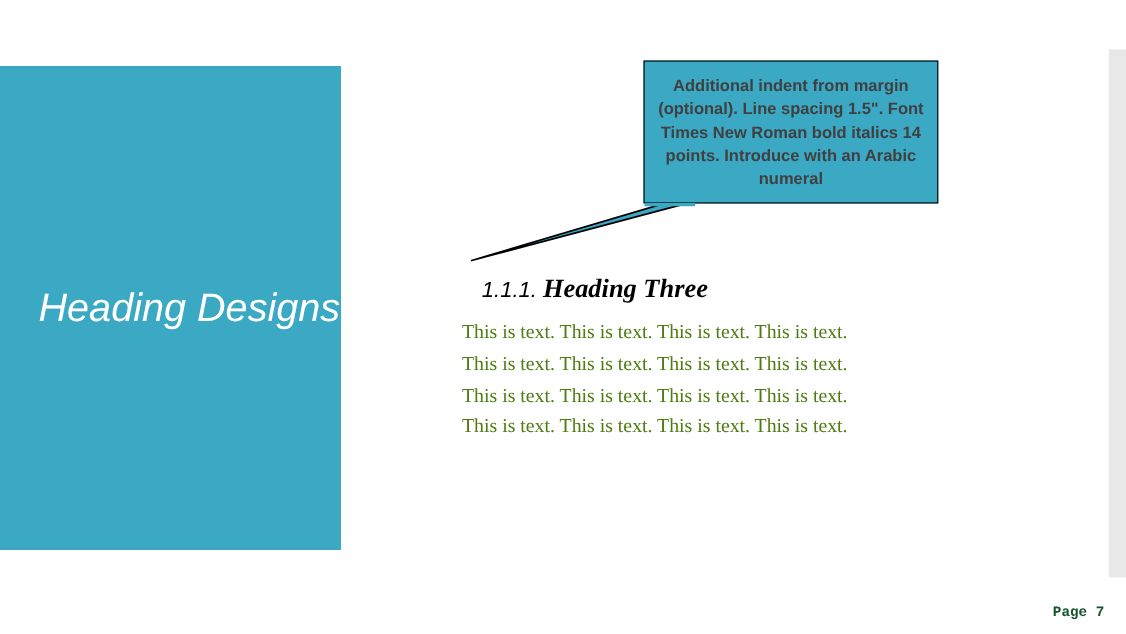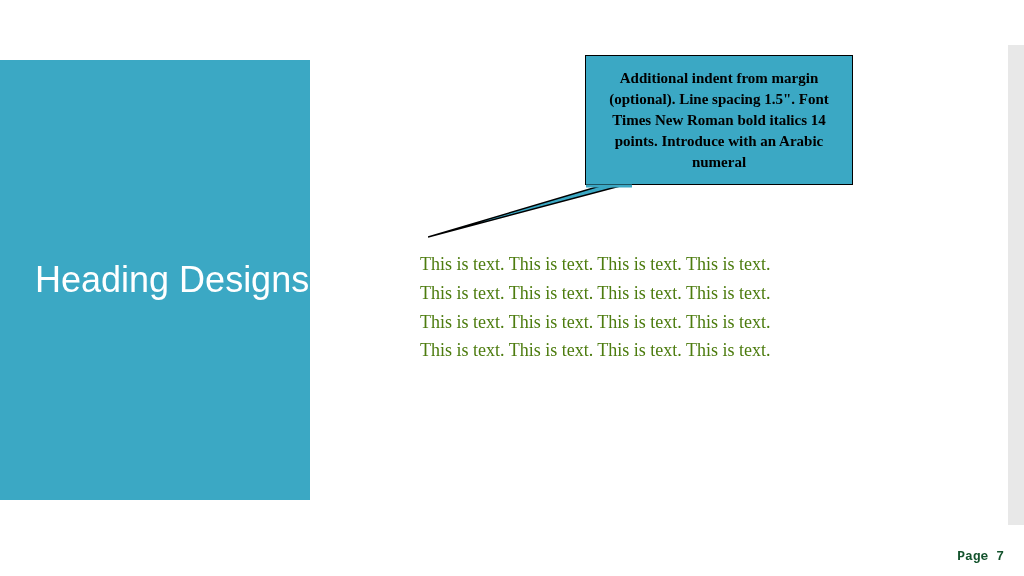--- a/index.html
+++ b/index.html
@@ -25,41 +25,42 @@
       display: flex;
       align-items: center;
       padding-left: 35px;
     }
     .sidebar-title {
       color: #ffffff;
       font-size: 36px;
       font-weight: 300;
       line-height: 1.2;
       font-family: 'Segoe UI', Arial, sans-serif;
+      font-style: italic;
     }
     .callout-box {
       position: absolute;
       left: 585px;
       top: 55px;
       width: 268px;
       height: 130px;
       background: #3ba8c4;
       border: 1.5px solid #000;
       display: flex;
       align-items: center;
       justify-content: center;
       padding: 8px 12px;
     }
     .callout-text {
-      color: #000000;
+      color: #404040;
       font-size: 15px;
       font-weight: bold;
       text-align: center;
       line-height: 1.4;
-      font-family: Liberation Serif, serif;
+      font-family: Liberation Sans, sans-serif;
     }
     .callout-pointer {
       position: absolute;
       left: 428px;
       top: 159px;
       width: 230px;
       height: 80px;
       pointer-events: none;
     }
     .content-area {
@@ -119,20 +120,25 @@
 <div class="callout-box">
   <div class="callout-text">Additional  indent from margin (optional). Line spacing 1.5". Font Times New Roman bold italics 14 points. Introduce with an Arabic numeral</div>
 </div>
 
 <svg class="callout-pointer" viewBox="0 0 230 80">
   <polygon points="0,78 172,27 192,27" fill="#3ba8c4" stroke="#000" stroke-width="1.5"></polygon>
   <line x1="158" y1="27" x2="204" y2="27" stroke="#3ba8c4" stroke-width="3"></line>
 </svg>
 
 <div class="content-area">
+  <div class="heading-line">
+    <span class="heading-number">1.1.1.</span>
+    <span> </span>
+    <span class="heading-title">Heading Three</span>
+  </div>
   <div class="body-text">
     <div>This is text. This is text. This is text. This is text.</div>
     <div>This is text. This is text. This is text. This is text.</div>
     <div>This is text. This is text. This is text. This is text.</div>
     <div>This is text. This is text. This is text. This is text.</div>
   </div>
 </div>
 
 <div class="right-bar"></div>
 

